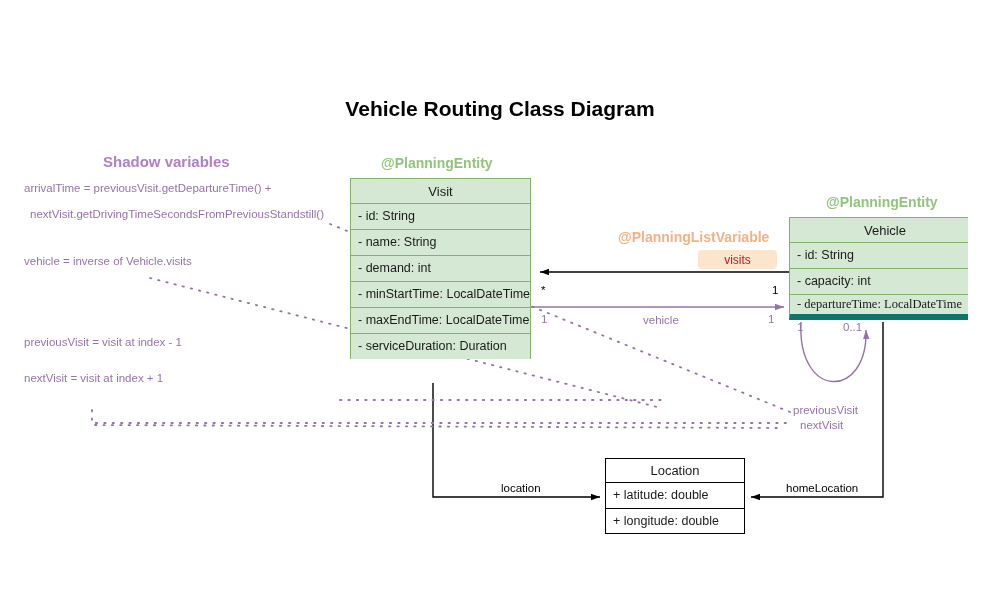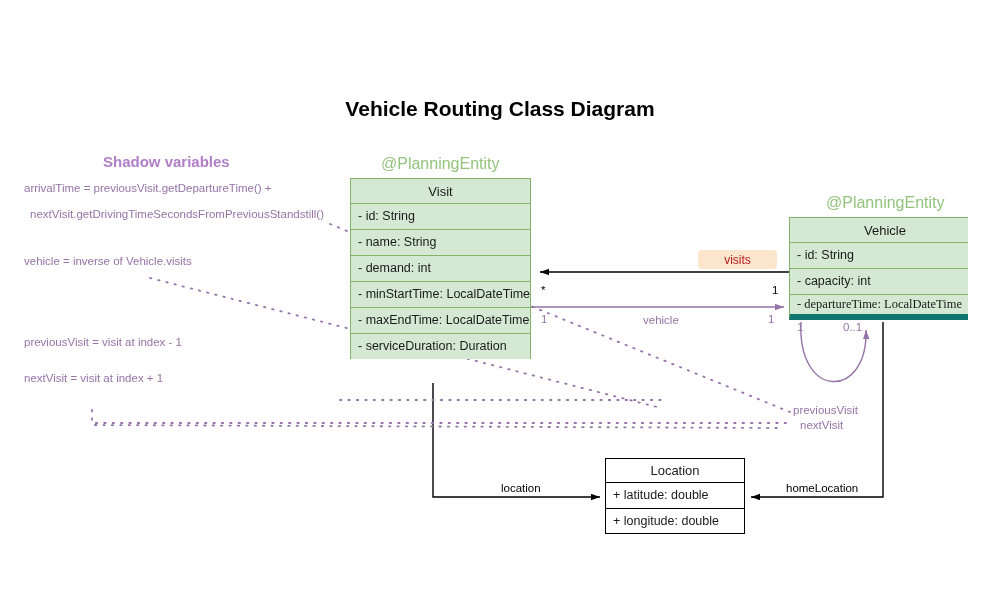--- a/index.html
+++ b/index.html
@@ -75,22 +75,22 @@
   .row.attr {
     padding-left: 7px;
   }
   .row.shadow-attr {
     color: #9673a6;
   }
 
   
   .annotation {
     position: absolute;
-    font-size: 16px;
-    font-weight: normal;
+    font-size: 14px;
+    font-weight: bold;
     white-space: nowrap;
   }
   .annotation.green { color: #93c47d; }
   .annotation.orange { color: #f5b183; }
 
   
   .panel-title {
     position: absolute;
     font-size: 15px;
     font-weight: bold;
@@ -221,20 +221,21 @@
     <div class="row attr" style="height:26px;">- capacity: int</div>
     <div class="row attr last" style="height:26px;">- departureTime: LocalDateTime</div>
   </div>
 
   <div class="uml-class plain" style="left:605px; top:458px; width:140px;">
     <div class="row header" style="height:24px;">Location</div>
     <div class="row attr" style="height:26px;">+ latitude: double</div>
     <div class="row attr last" style="height:26px;text-align:center;">+ longitude: double</div>
   </div>
 
+  <div class="annotation orange" style="left:618px; top:229px;">@PlanningListVariable</div>
 
   <div class="visits-badge" style="left:698px; top:250px; width:79px; height:19px;">visits</div>
 
   <div class="mult black" style="left:541px; top:285px;">*</div>
   <div class="mult black" style="left:772px; top:285px;">1</div>
 
   <div class="edge-label purple" style="left:643px; top:315px;">vehicle</div>
   <div class="mult purple" style="left:541px; top:314px;">1</div>
   <div class="mult purple" style="left:768px; top:314px;">1</div>
 

